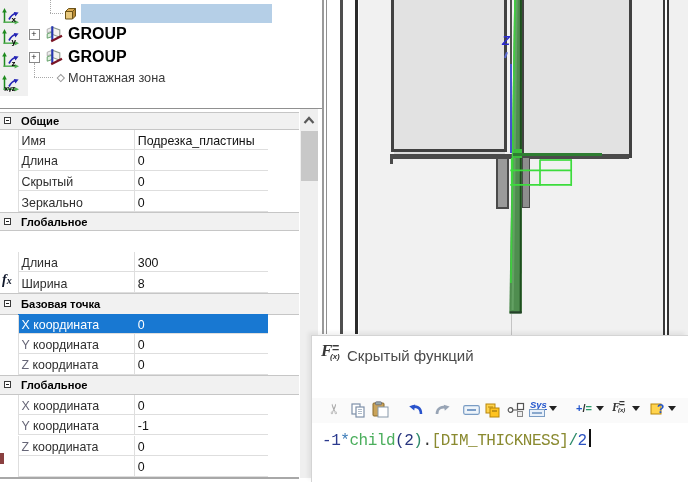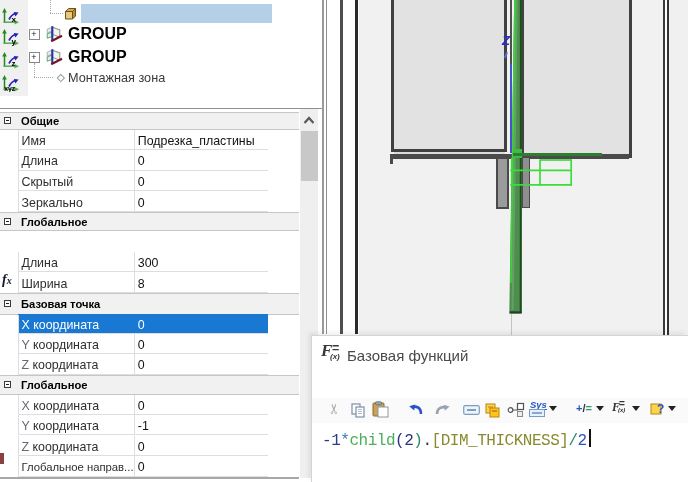--- a/index.html
+++ b/index.html
@@ -198,21 +198,20 @@
       <span class="bb"></span>
       <span class="g1"></span>
       <span class="g2"></span>
       <span class="l"><span class="xl">Z</span> координата</span>
       <span class="v">0</span>
     </div>
 <div class="drow" style="top:455.8px;height:21px">
       <span class="bb"></span>
       <span class="g1"></span>
       <span class="g2"></span>
-      <span class="l" style="font-size:11.3px">Глобальное направ...</span>
       <span class="v">0</span>
     </div>
 <div class="abs" style="left:0;top:477px;width:299px;height:1.5px;background:#a8a8a8"></div>
 <div class="abs" style="left:0;top:453px;width:3.5px;height:11px;background:#8a4040"></div>
 
 <div class="abs" style="left:299.8px;top:109px;width:18.5px;height:369px;background:#efefef"></div>
 <svg class="abs" style="left:303px;top:116px" width="12" height="9" viewBox="0 0 12 9">
       <polyline points="1.5,7 6,2 10.5,7" fill="none" stroke="#5a5a5a" stroke-width="2.2"></polyline>
     </svg>
 <div class="abs" style="left:300.8px;top:131px;width:17.2px;height:49.5px;background:#c8c8c8"></div>
@@ -266,21 +265,21 @@
 <line x1="32" y1="3" x2="64" y2="3"></line>
 </g>
     </svg>
 
 <div class="abs" style="left:310.5px;top:334.5px;width:377.5px;height:147.5px;background:#fff;border-top:1.2px solid #d4d4d4;border-left:1.2px solid #d4d4d4;box-sizing:border-box;box-shadow:-3px -3px 4px rgba(0,0,0,0.06)"></div>
 <div class="abs" id="fwicon" style="left:321px;top:343px;width:22px;height:18px">
   <span style="position:absolute;left:0;top:-2px;font:italic bold 17px 'Liberation Serif';color:#383838">F</span>
   <span style="position:absolute;left:9px;top:9px;font:italic bold 8px 'Liberation Sans';color:#383838">(x)</span>
   <span style="position:absolute;left:11px;top:-2.5px;font:bold 12.5px 'Liberation Sans';color:#3a3a3a">=</span>
 </div>
-<div class="abs" style="left:347px;top:347px;font-size:15px;color:#4a4a4a">Базовая функций</div>
+<div class="abs" style="left:347px;top:347px;font-size:15px;color:#4a4a4a">Скрытый функций</div>
 
 <div class="abs" style="left:311.7px;top:398px;width:376px;height:25px;background:#fafafa"></div>
 
 <div class="abs" style="left:328px;top:401px;font-size:14px;color:#a8a8a8;transform:rotate(-90deg)">✂</div>
 
 <svg class="abs" style="left:351px;top:403px" width="16" height="15" viewBox="0 0 16 15">
  <rect x="1" y="1" width="8" height="10" fill="#fff" stroke="#7d8fa8" stroke-width="1.2"></rect>
  <rect x="5" y="4" width="8" height="10" fill="#fff" stroke="#7d8fa8" stroke-width="1.2"></rect>
  <g stroke="#9ab" stroke-width="0.8">
         <line x1="7" y1="6.5" x2="11" y2="6.5"></line>

